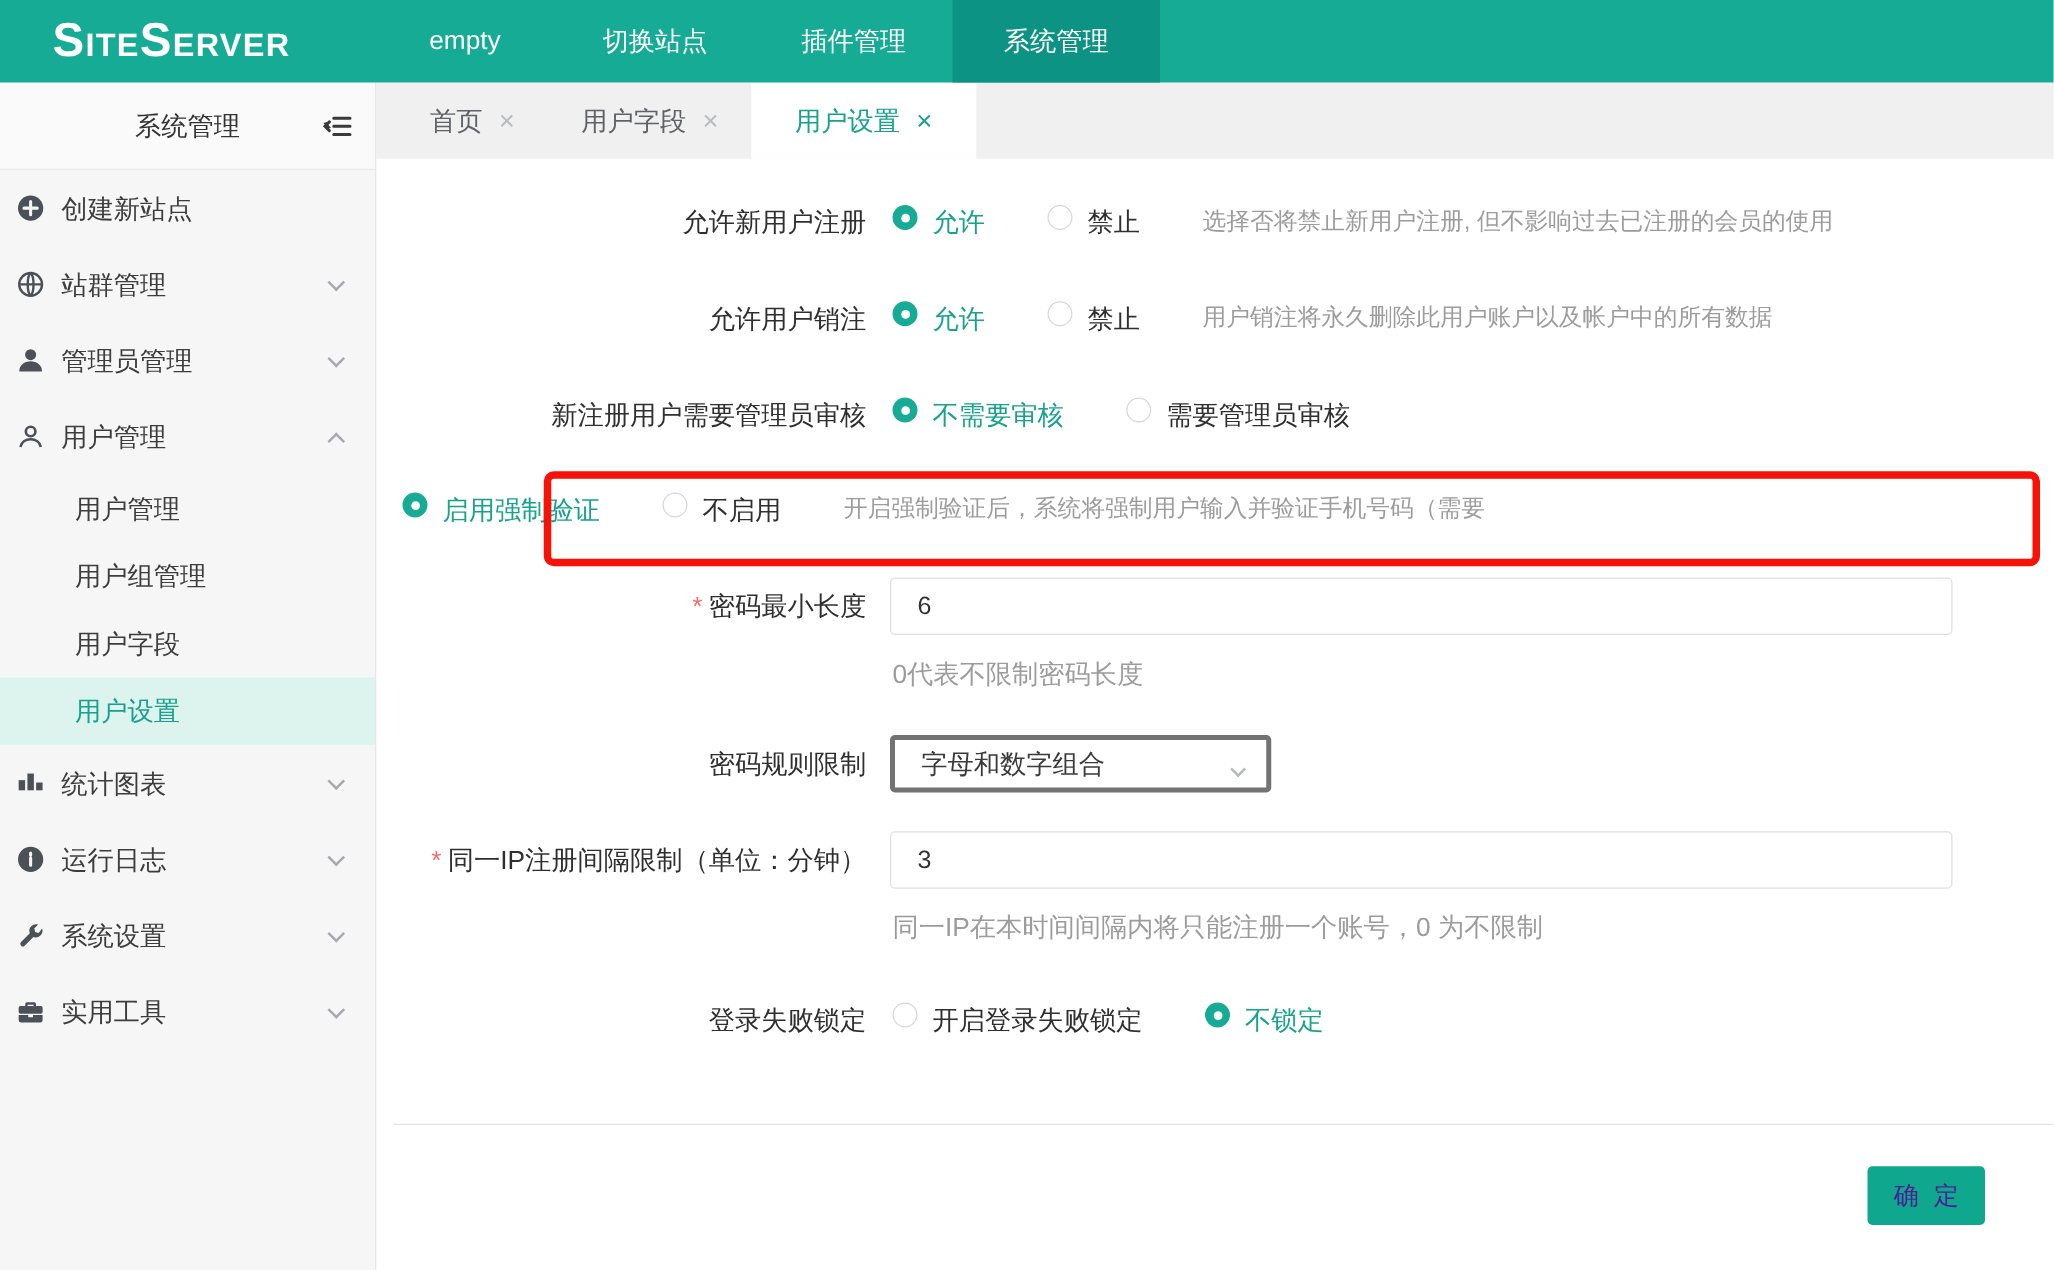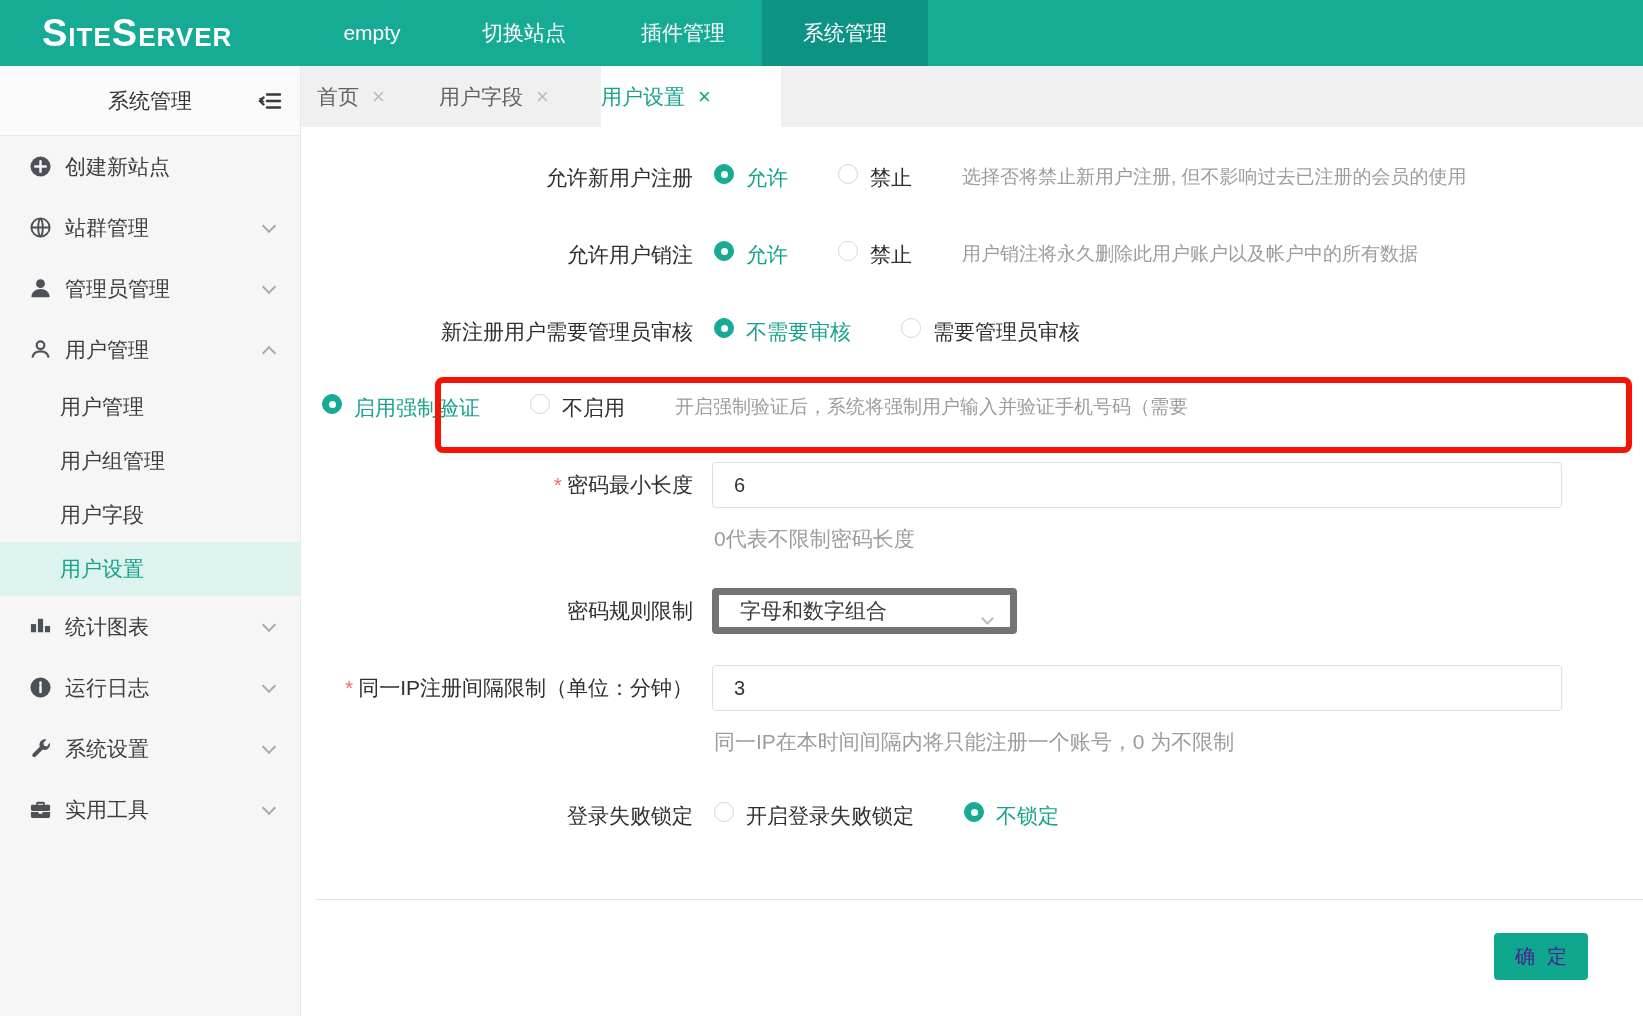--- a/index.html
+++ b/index.html
@@ -20,36 +20,36 @@
   .nav-item.active{background:#0c9383}
 
   
   .sidebar{position:absolute;left:0;top:66px;bottom:0;width:301px;background:#f6f6f6;
            border-right:1px solid #e7e7e7;z-index:15}
   .sb-header{height:70px;position:relative;display:flex;align-items:center;justify-content:center;
              border-bottom:1px solid #eaeaea;background:#fafafa}
   .sb-title{font-size:21px;color:#333}
   .collapse{position:absolute;right:18px;top:50%;transform:translateY(-50%);cursor:pointer;
             color:#3a3a3a;display:flex}
-  .sb-item{height:61px;display:flex;align-items:center;padding-left:28px;position:relative;
+  .sb-item{height:61px;display:flex;align-items:center;padding-left:12px;position:relative;
            cursor:pointer;color:#3d3d3d;font-size:21px}
   .sb-icon{width:24px;height:24px;margin-right:13px;display:flex;align-items:center;
            justify-content:center;color:#4c5158;flex:none}
   .sb-label{white-space:nowrap}
   .sb-item.sub{height:54px;padding-left:60px}
   .sb-item.sub.active{background:#ddf3ee;color:#16a28c}
   .chev{position:absolute;right:26px;width:10px;height:10px;
         border-right:2px solid #a6aab0;border-bottom:2px solid #a6aab0}
   .chev.down{transform:rotate(45deg);margin-top:-4px}
   .chev.up{transform:rotate(-135deg);margin-top:6px}
 
   
   .tabbar{position:absolute;left:301px;top:66px;right:0;height:61px;background:#f0f0f0;
           display:flex;padding-left:16px;z-index:10}
-  .tab{height:100%;display:flex;align-items:center;font-size:21px;
+  .tab{height:100%;display:flex;align-items:center;justify-content:center;font-size:21px;
        color:#5f6368;cursor:pointer;gap:13px;white-space:nowrap}
   .tab-home{width:122px}.tab-userfields{width:162px}.tab-usersettings{width:180px}
   .tab .tab-close{color:#b9bcbf;font-size:22px;line-height:1}
   .tab.active{background:#fff;color:#16a28c}
   .tab.active .tab-close{color:#16a28c}
 
   
   .content{position:absolute;left:301px;top:127px;right:0;bottom:0;background:#fff;overflow:hidden}
   .row{position:absolute;left:0;right:0;display:flex;align-items:center;white-space:nowrap}
   .radio-row{height:36px}
@@ -61,21 +61,21 @@
          display:inline-flex;align-items:center;justify-content:center;flex:none;cursor:pointer}
   .radio.sel{background:#17ab96;border-color:#17ab96}
   .radio.sel .dot{width:7px;height:7px;border-radius:50%;background:#fff}
   .opt-label{margin-left:12px;font-size:21px;color:#2f2f2f;cursor:pointer}
   .opt-label.sel{color:#16a28c}
   .opt2{margin-left:50px}
   .help-inline{margin-left:50px;font-size:19px;color:#9c9c9c}
   .help-line{position:absolute;left:413px;font-size:21px;color:#9c9c9c;white-space:nowrap}
   .text-input{margin-left:19px;width:850px;height:46px;border:1px solid #dcdfe6;border-radius:4px;
               font-size:20px;color:#333;padding-left:21px;outline:none;background:#fff;font-family:inherit}
-  .select-box{margin-left:19px;width:305px;height:46px;border:7px solid #737373;border-radius:4px;
+  .select-box{margin-left:19px;width:305px;height:46px;border:4px solid #737373;border-radius:4px;
               display:flex;align-items:center;position:relative;cursor:pointer;background:#fff}
   .select-value{margin-left:21px;font-size:21px;color:#3a3a3a}
   .select-chev{position:absolute;right:18px;top:19px;width:9px;height:9px;
                border-right:2px solid #b6bac0;border-bottom:2px solid #b6bac0;transform:rotate(45deg)}
   .red-box{position:absolute;left:134px;top:250px;width:1197px;height:76px;
            border:6px solid #f61206;border-radius:8px;z-index:5;pointer-events:none}
   .divider{position:absolute;left:14px;right:0;top:772px;border-top:1px solid #e4e4e4}
   .confirm-btn{position:absolute;left:1193px;top:806px;width:94px;height:47px;background:#0fa78e;
                color:#4c1d95;font-size:20px;border:none;border-radius:4px;cursor:pointer;font-family:Liberation Mono, monospace}
 </style>

